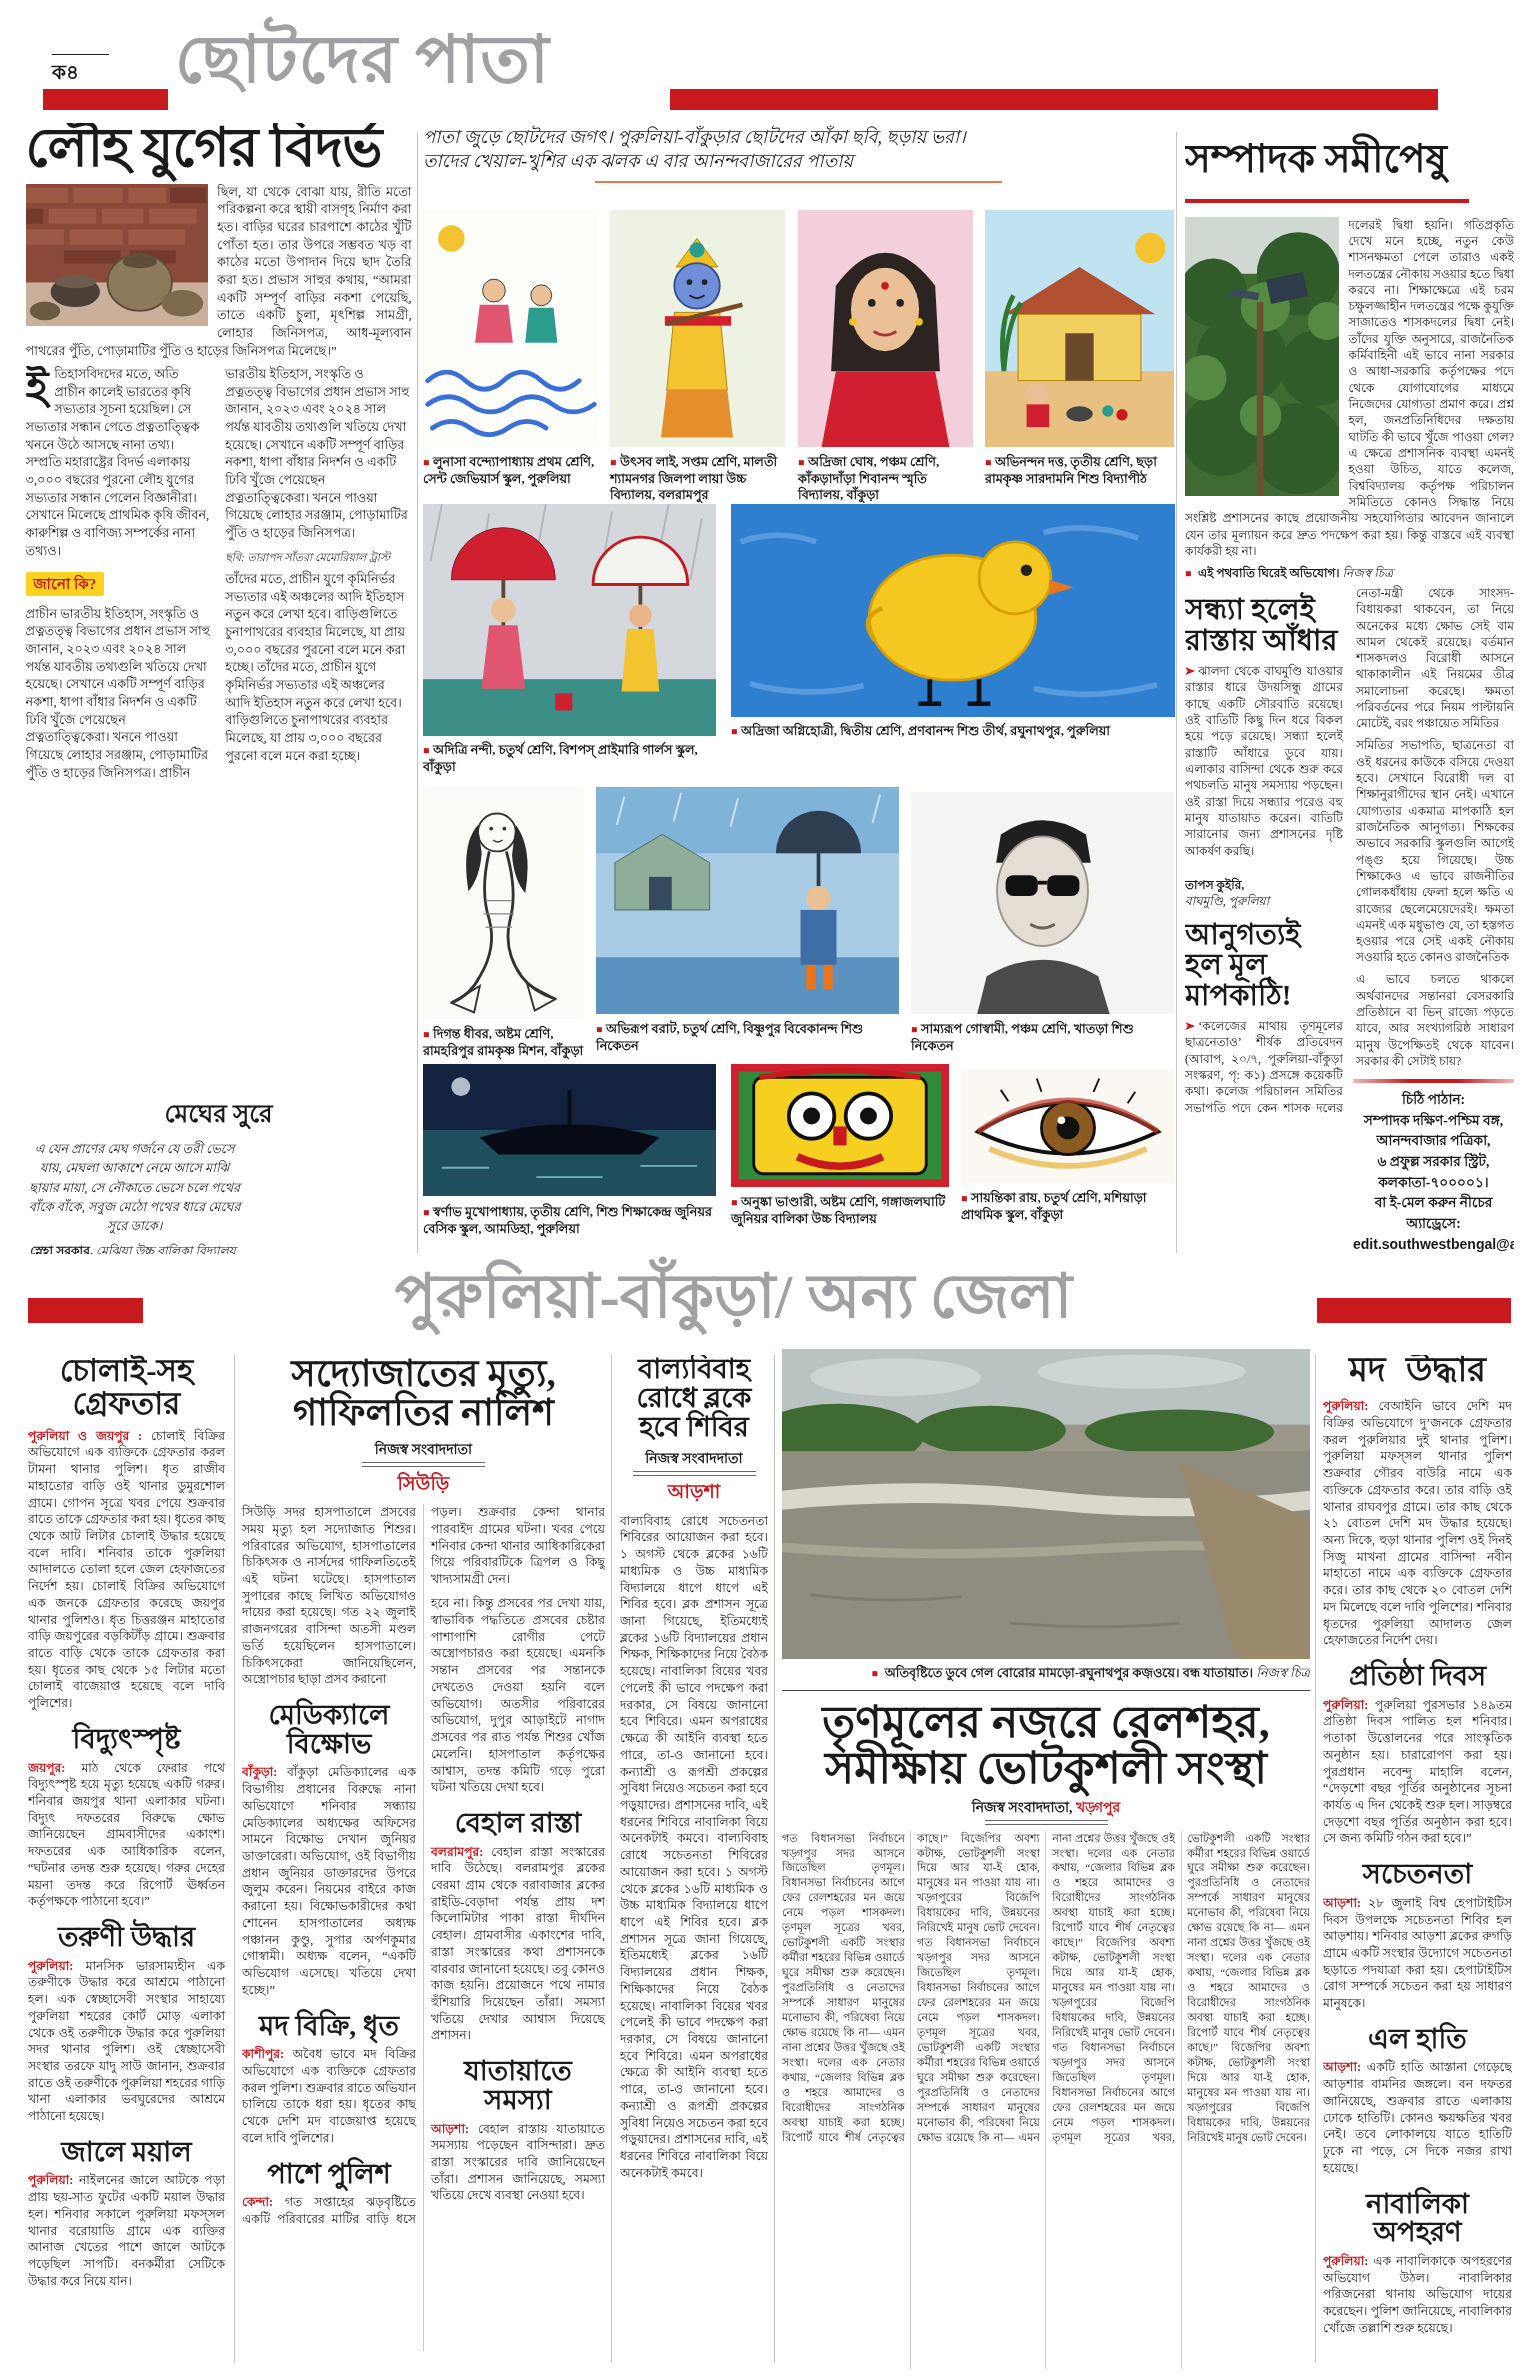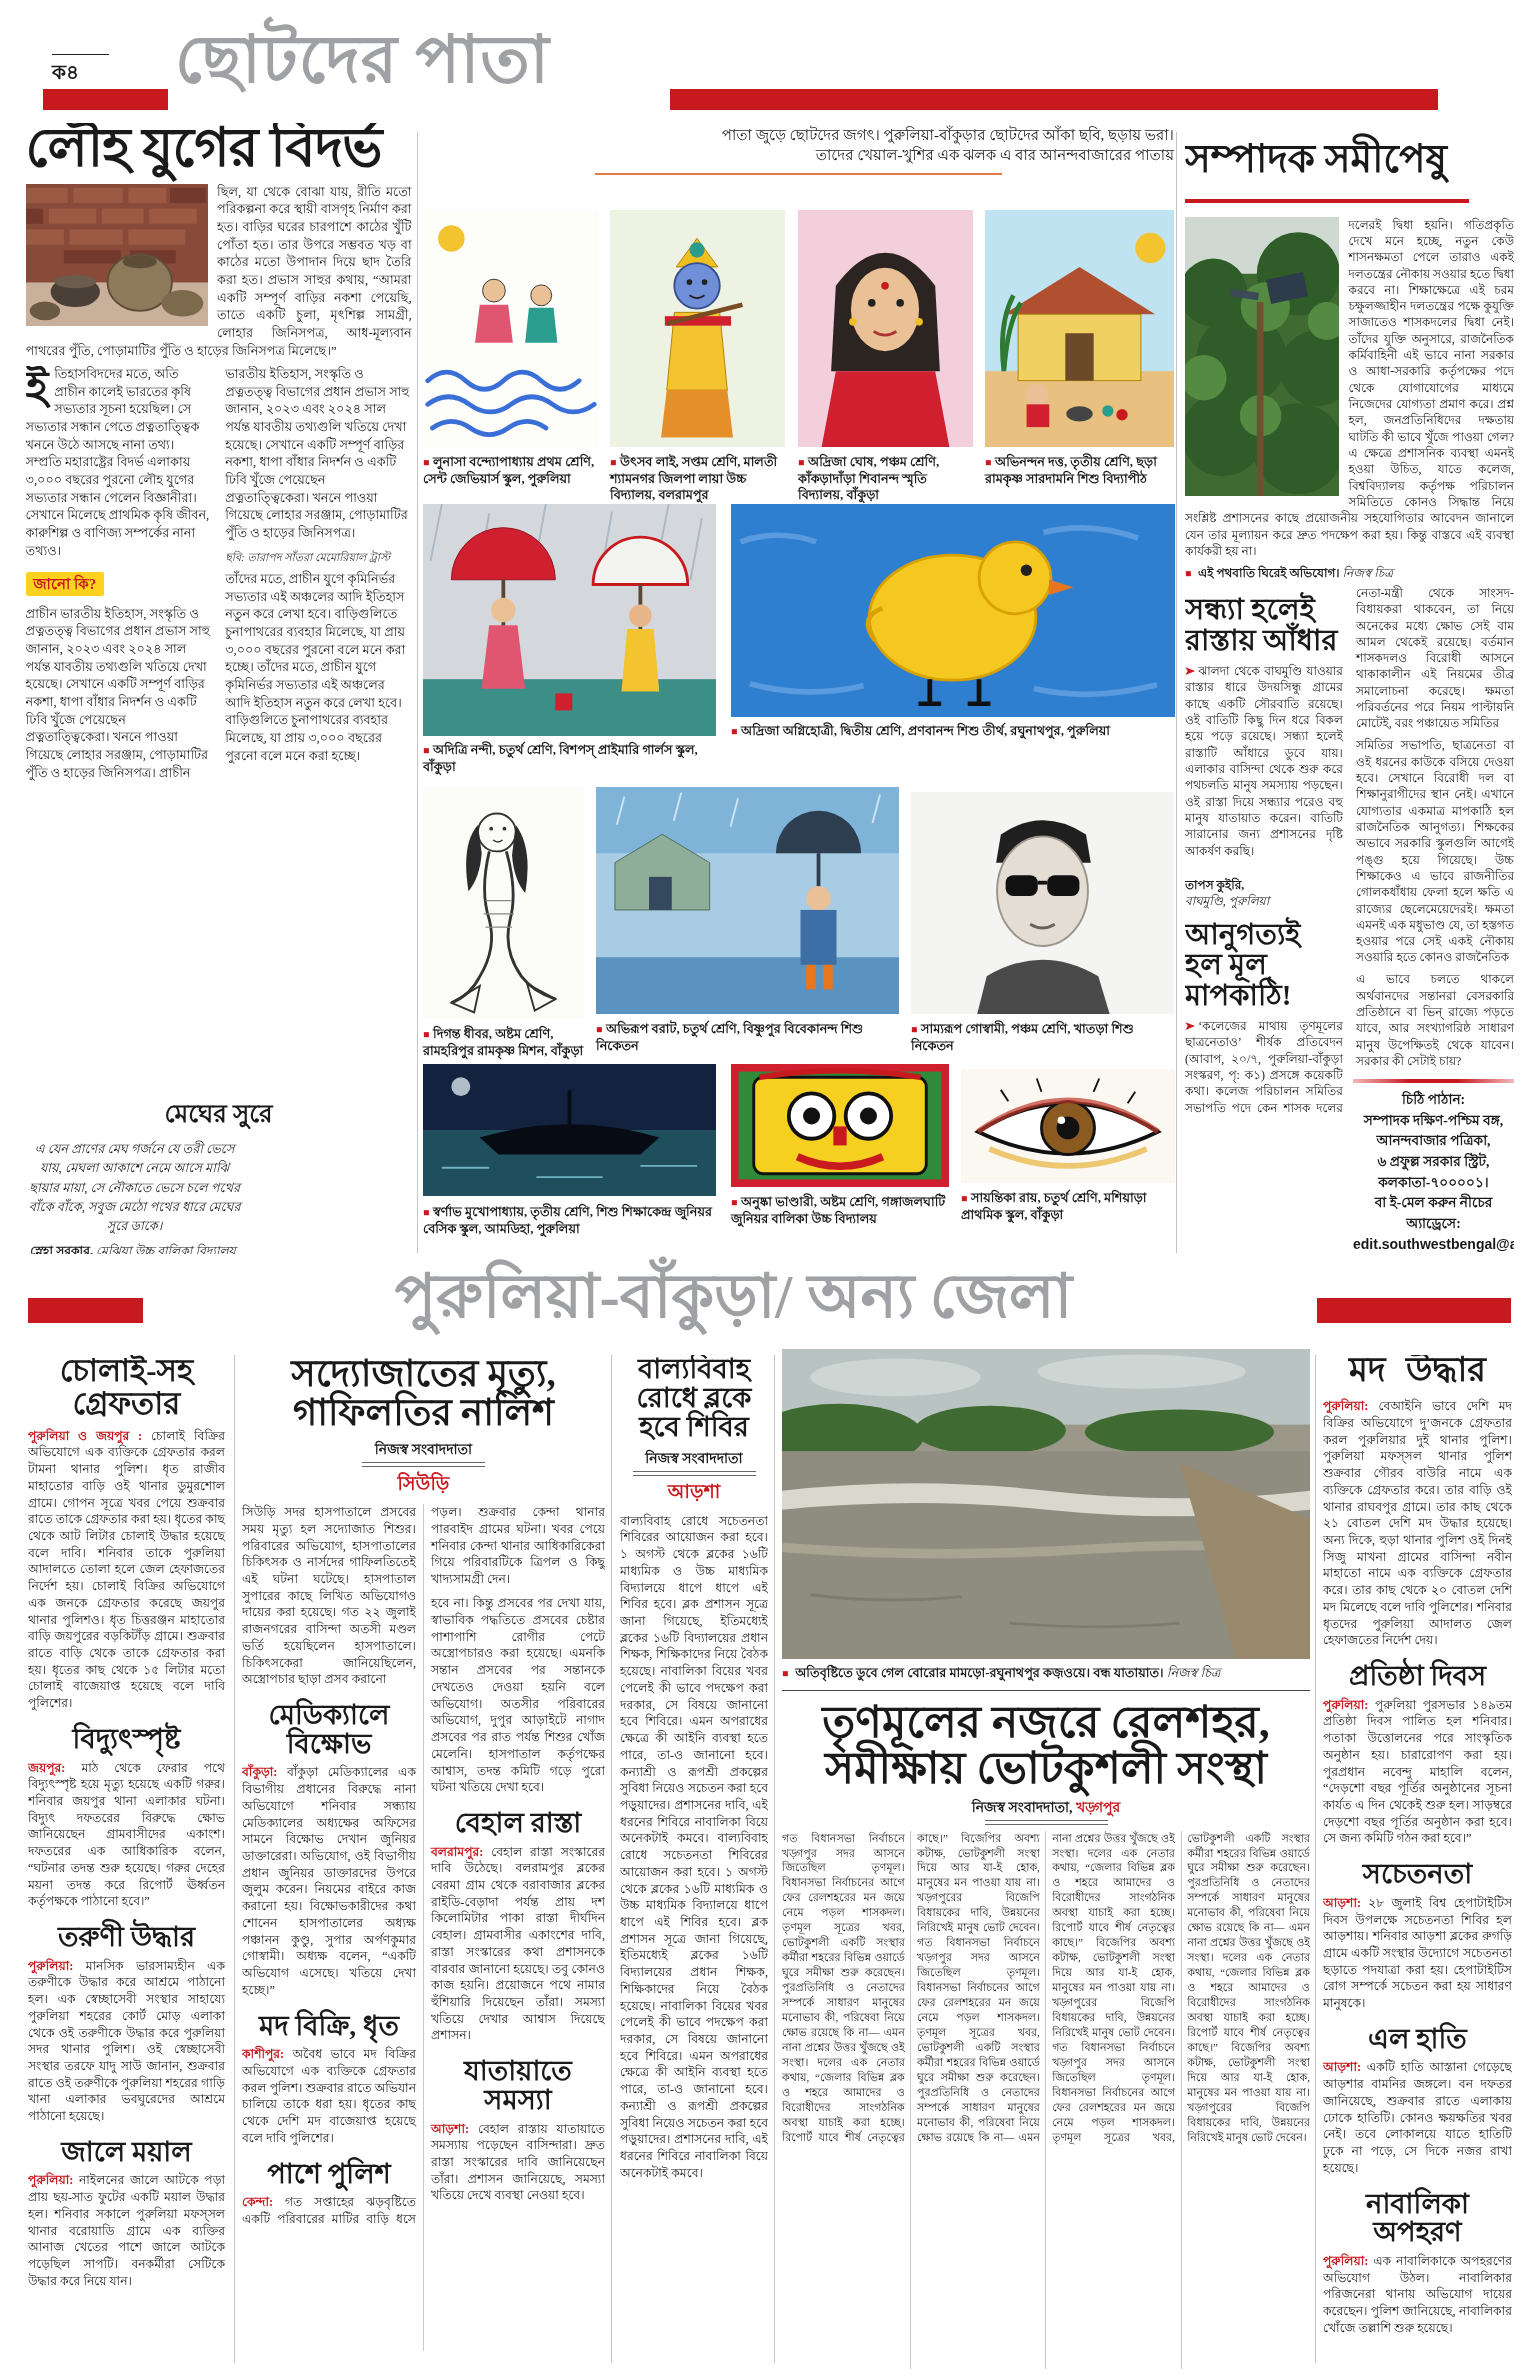--- a/index.html
+++ b/index.html
@@ -21,21 +21,21 @@
   .feat-cols{column-count:2;column-gap:13.2px;font-size:12.8px;line-height:1.38;overflow:hidden;}
   .dropcap{float:left;font-size:44px;line-height:.8;font-weight:bold;padding:3.8px 5.7px 0 0;}
   .chip{display:inline-block;background:#ffd21e;color:#c8191f;font-weight:bold;font-size:15px;
         padding:1.9px 7.6px;border-radius:1.9px;margin:3.8px 0;}
   .credit{font-size:11px;font-style:italic;text-align:left;color:#333;margin:5.7px 0;}
   .poem-h{font-size:24.6px;text-align:center;margin:9.5px 0 5.7px;}
   .poem{font-style:italic;text-align:center;font-size:12.8px;line-height:1.5;}
   .poem-sig{font-size:12.3px;text-align:center;margin-top:5.7px;}
   .poem-sig b{font-style:normal;}
   
-  .g-intro{font-size:15px;text-align:right;line-height:1.35;}
+  .g-intro{font-size:18px;text-align:left;line-height:1.35;font-style:italic;}
   .g-underline{height:1.9px;background:#e87a4a;width:407px;margin:7.6px auto 0;}
   .art{position:absolute;overflow:hidden;background:#fff;}
   .art svg{display:block;width:100%;height:100%;}
   .cap{position:absolute;font-size:12.8px;font-weight:bold;line-height:1.3;}
   .sq{color:#c8191f;font-size:10.4px;margin-right:3.8px;}
   
   .let-h{font-size:39px;letter-spacing:0;}
   .let-rule{height:4.7px;background:#c8191f;width:284px;margin-top:5.7px;}
   .let-body{font-size:12px;line-height:1.36;}
   .let-cols{column-count:2;column-gap:13.2px;font-size:12px;line-height:1.36;overflow:hidden;}
@@ -54,21 +54,21 @@
   .b-h2{font-size:31px;text-align:center;line-height:1.05;margin-bottom:7.6px;}
   .b-h2.big{font-size:37px;}
   .b-h3{font-size:27.4px;text-align:center;line-height:1.05;margin:13.2px 0 5.7px;}
   .byline{text-align:center;font-weight:bold;font-size:14px;}
   .byline-rule{border-top:0.9px solid #666;border-bottom:0.9px solid #666;height:2.8px;width:123px;margin:2.8px auto 3.8px;}
   .dl-city{text-align:center;color:#c8191f;font-weight:bold;font-size:19px;margin-bottom:7.6px;}
   .dl{color:#c8191f;font-weight:bold;}
   .two-col{column-count:2;column-gap:15px;column-rule:0.9px solid #c9c9c9;overflow:hidden;}
   .four-col{column-count:4;column-gap:12.3px;column-rule:0.9px solid #c9c9c9;overflow:hidden;font-size:11px;}
   .main-h{font-size:44px;text-align:center;line-height:1.05;margin:9.5px 0 5.7px;}
-  .photo-cap{font-size:12.8px;font-weight:bold;padding:5.7px 0 7.6px;border-bottom:0.9px solid #444;}
+  .photo-cap{font-size:12.8px;font-weight:bold;padding:5.7px 0 7.6px;border-bottom:0.9px solid #444;text-align:right;}
   .photo-cap i{font-weight:normal;}
 </style>
 </head>
 <body>
 
 <div id="page">
 
   <div class="abs pageno" style="left:52px;top:54px;width:57px;">ক৪</div>
   <div class="abs redbar" style="left:43px;top:89px;width:125px;height:21px;"></div>
   <div class="abs mast-title" style="left:175px;top:26.5px;">ছোটদের পাতা</div>

